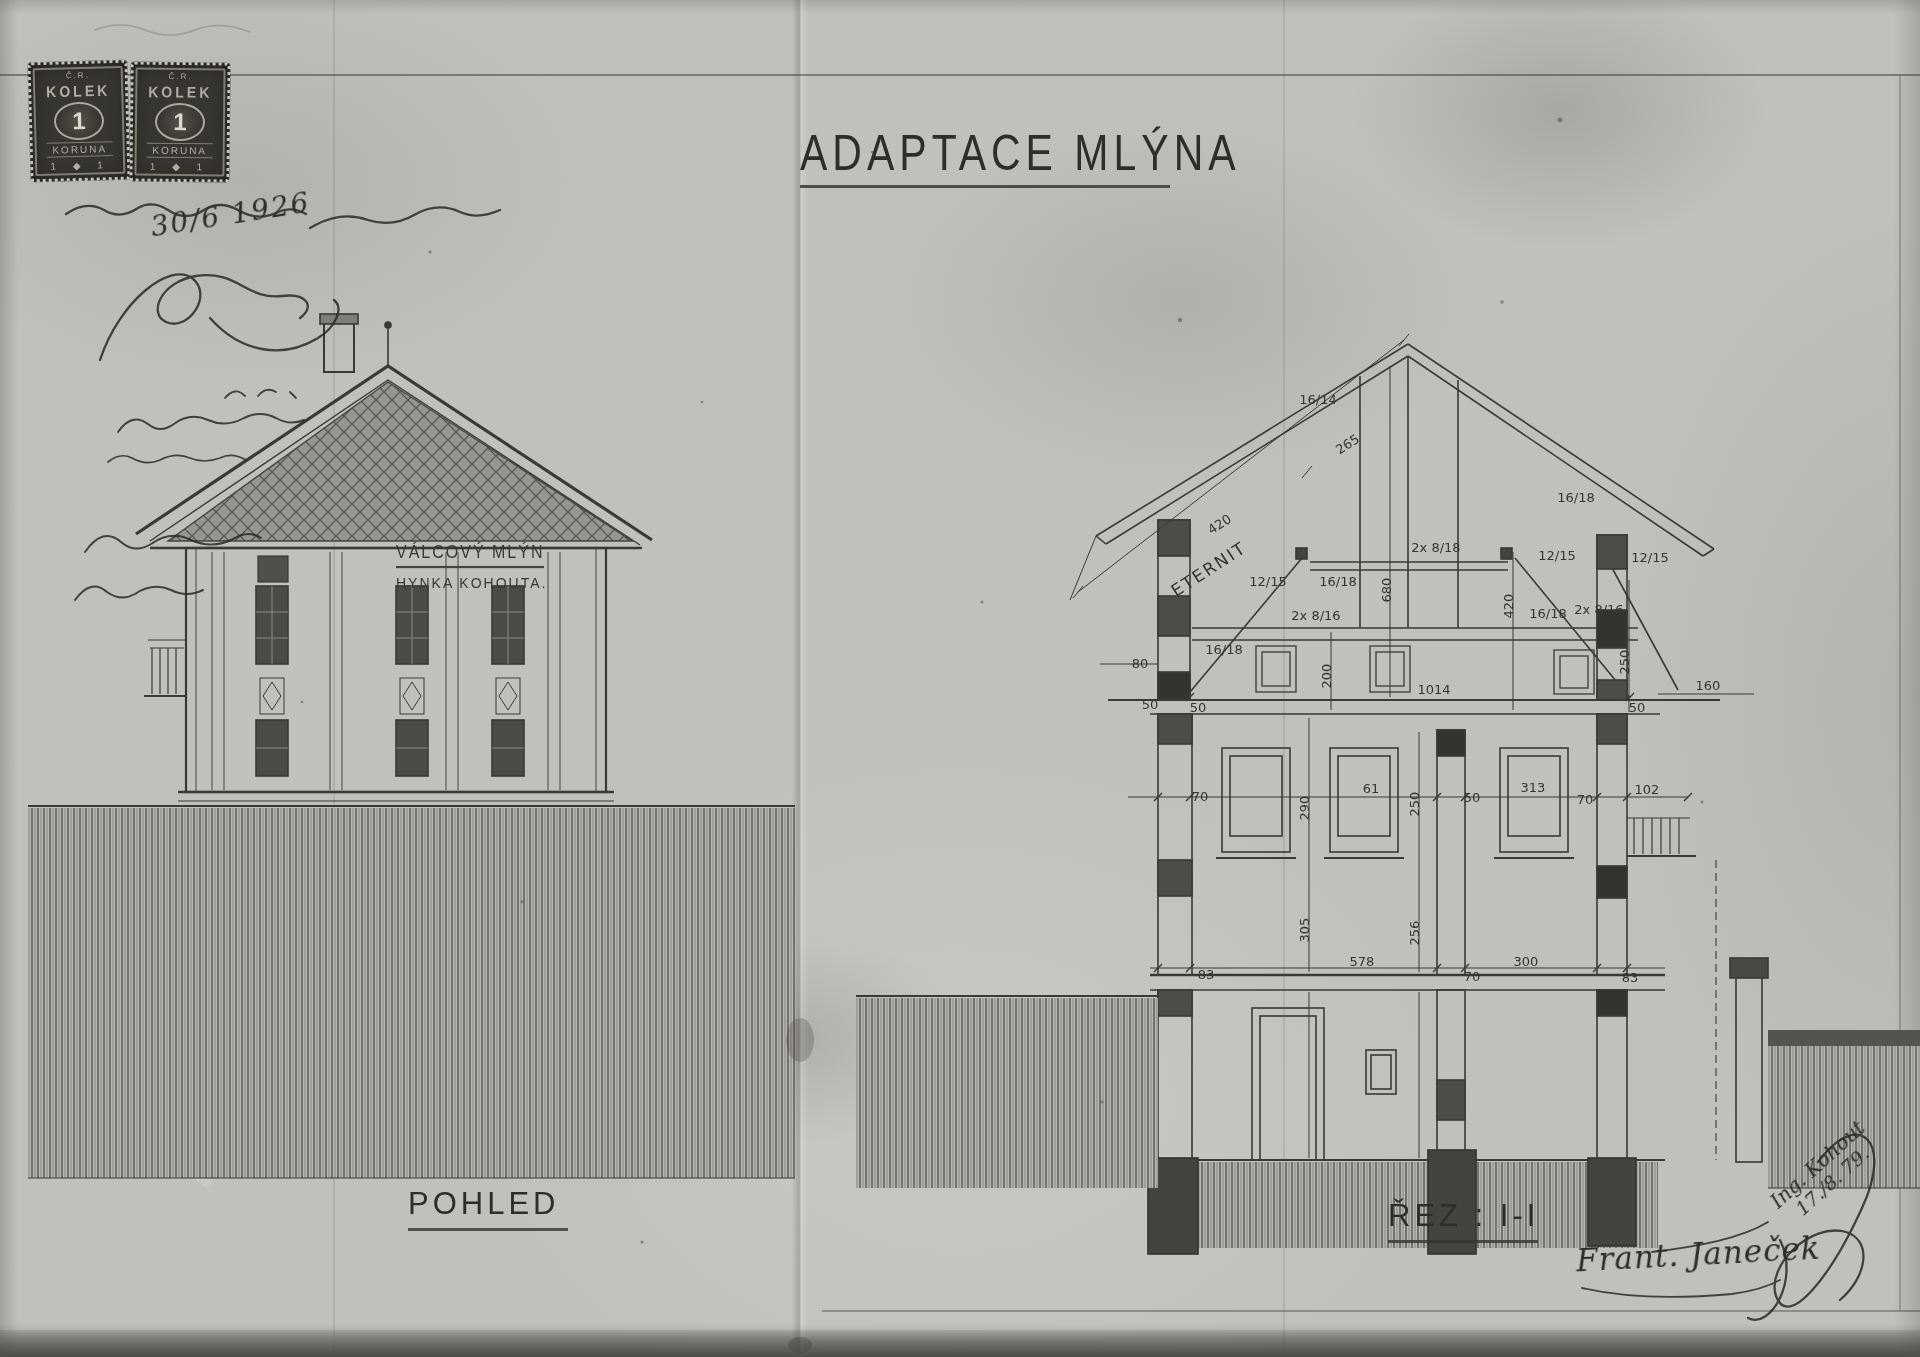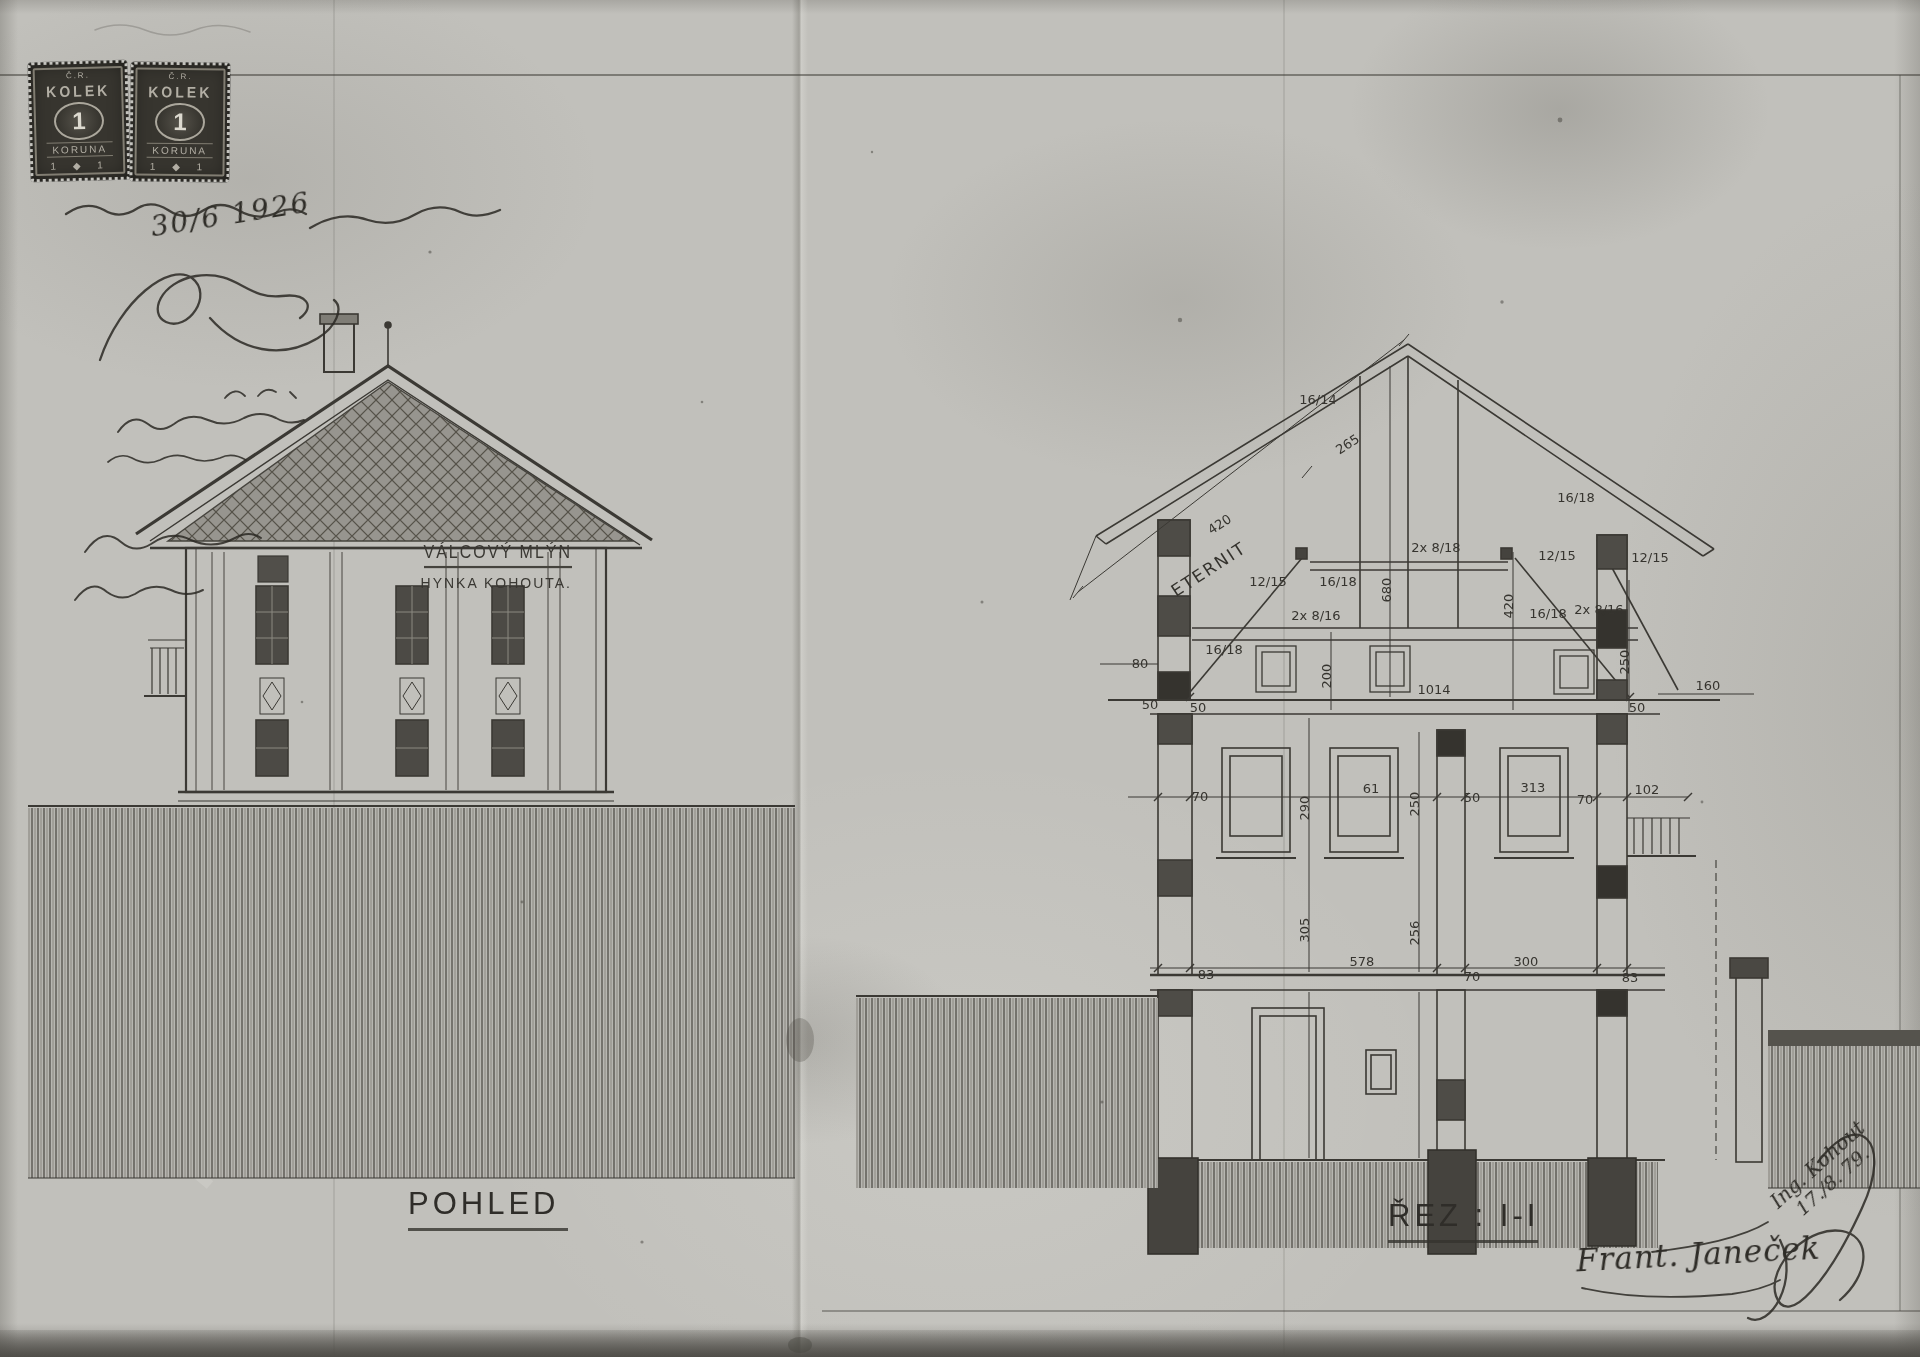--- a/index.html
+++ b/index.html
@@ -30,21 +30,21 @@
   
   .title{left:800px;top:130px;width:370px;text-align:center;}
   .title .t1{display:inline-block;font-size:41px;letter-spacing:5px;color:#2f2d29;transform:scaleY(1.22);white-space:nowrap;}
   .title .u1{height:3px;background:#3a3833;margin-top:8px;opacity:.85;}
   .subtitle{left:822px;top:234px;width:330px;text-align:center;}
   .subtitle .t2{display:inline-block;font-size:23px;letter-spacing:2px;color:#35332e;transform:scaleY(1.15);white-space:nowrap;}
   .subtitle .u2{height:2px;background:#3a3833;margin-top:6px;opacity:.8;}
   
   .view-label{font-size:31px;letter-spacing:4px;color:#2f2d29;transform:skewX(-8deg) scaleY(1.15);white-space:nowrap;}
   .view-underline{height:3px;background:#35332e;opacity:.8;}
-  .plaque{left:396px;top:544px;width:176px;text-align:right;color:#3a3833;}
+  .plaque{left:396px;top:544px;width:176px;text-align:left;color:#3a3833;}
   .plaque .p1{font-size:16px;letter-spacing:2px;display:inline-block;transform:scaleY(1.1);border-bottom:2px solid #45433d;padding-bottom:3px;}
   .plaque .p2{font-size:14px;letter-spacing:2px;margin-top:7px;transform:scaleY(1.1);}
   
   .hand{font-family:"DejaVu Serif",serif;font-style:italic;color:#2e2c27;}
   .date-note{left:150px;top:198px;font-size:28px;transform:rotate(-9deg);letter-spacing:2px;}
   .sig-janecek{left:1576px;top:1236px;font-size:31px;transform:rotate(-3deg);letter-spacing:1px;}
   .sig-diag{left:1766px;top:1196px;transform:rotate(-42deg);transform-origin:left top;text-align:center;line-height:1.15;}
   .sig-diag .n{font-size:20px;}
   .sig-diag .d{font-size:19px;}
   
@@ -433,20 +433,24 @@
         <circle cx="302" cy="702" r="1.3"></circle>
         <circle cx="1702" cy="802" r="1.4"></circle>
       <circle cx="642" cy="1242" r="1.6"></circle>
         <circle cx="1180" cy="320" r="2.2"></circle>
         <circle cx="1560" cy="120" r="2.4"></circle>
       <ellipse cx="800" cy="1040" rx="14" ry="22" opacity=".55"></ellipse>
       <ellipse cx="800" cy="1345" rx="12" ry="8" opacity=".8"></ellipse>
     </g>
   </svg>
 
+  <div class="abs title">
+    <span class="t1">ADAPTACE MLÝNA</span>
+    <div class="u1"></div>
+  </div>
 
   <div class="abs hand date-note">30/6 1926</div>
 
   <div class="abs plaque">
     <div class="p1">VÁLCOVÝ MLÝN</div>
     <div class="p2">HYNKA KOHOUTA.</div>
   </div>
 
   <div class="abs" style="left:408px;top:1186px">
     <span class="view-label">POHLED</span>

